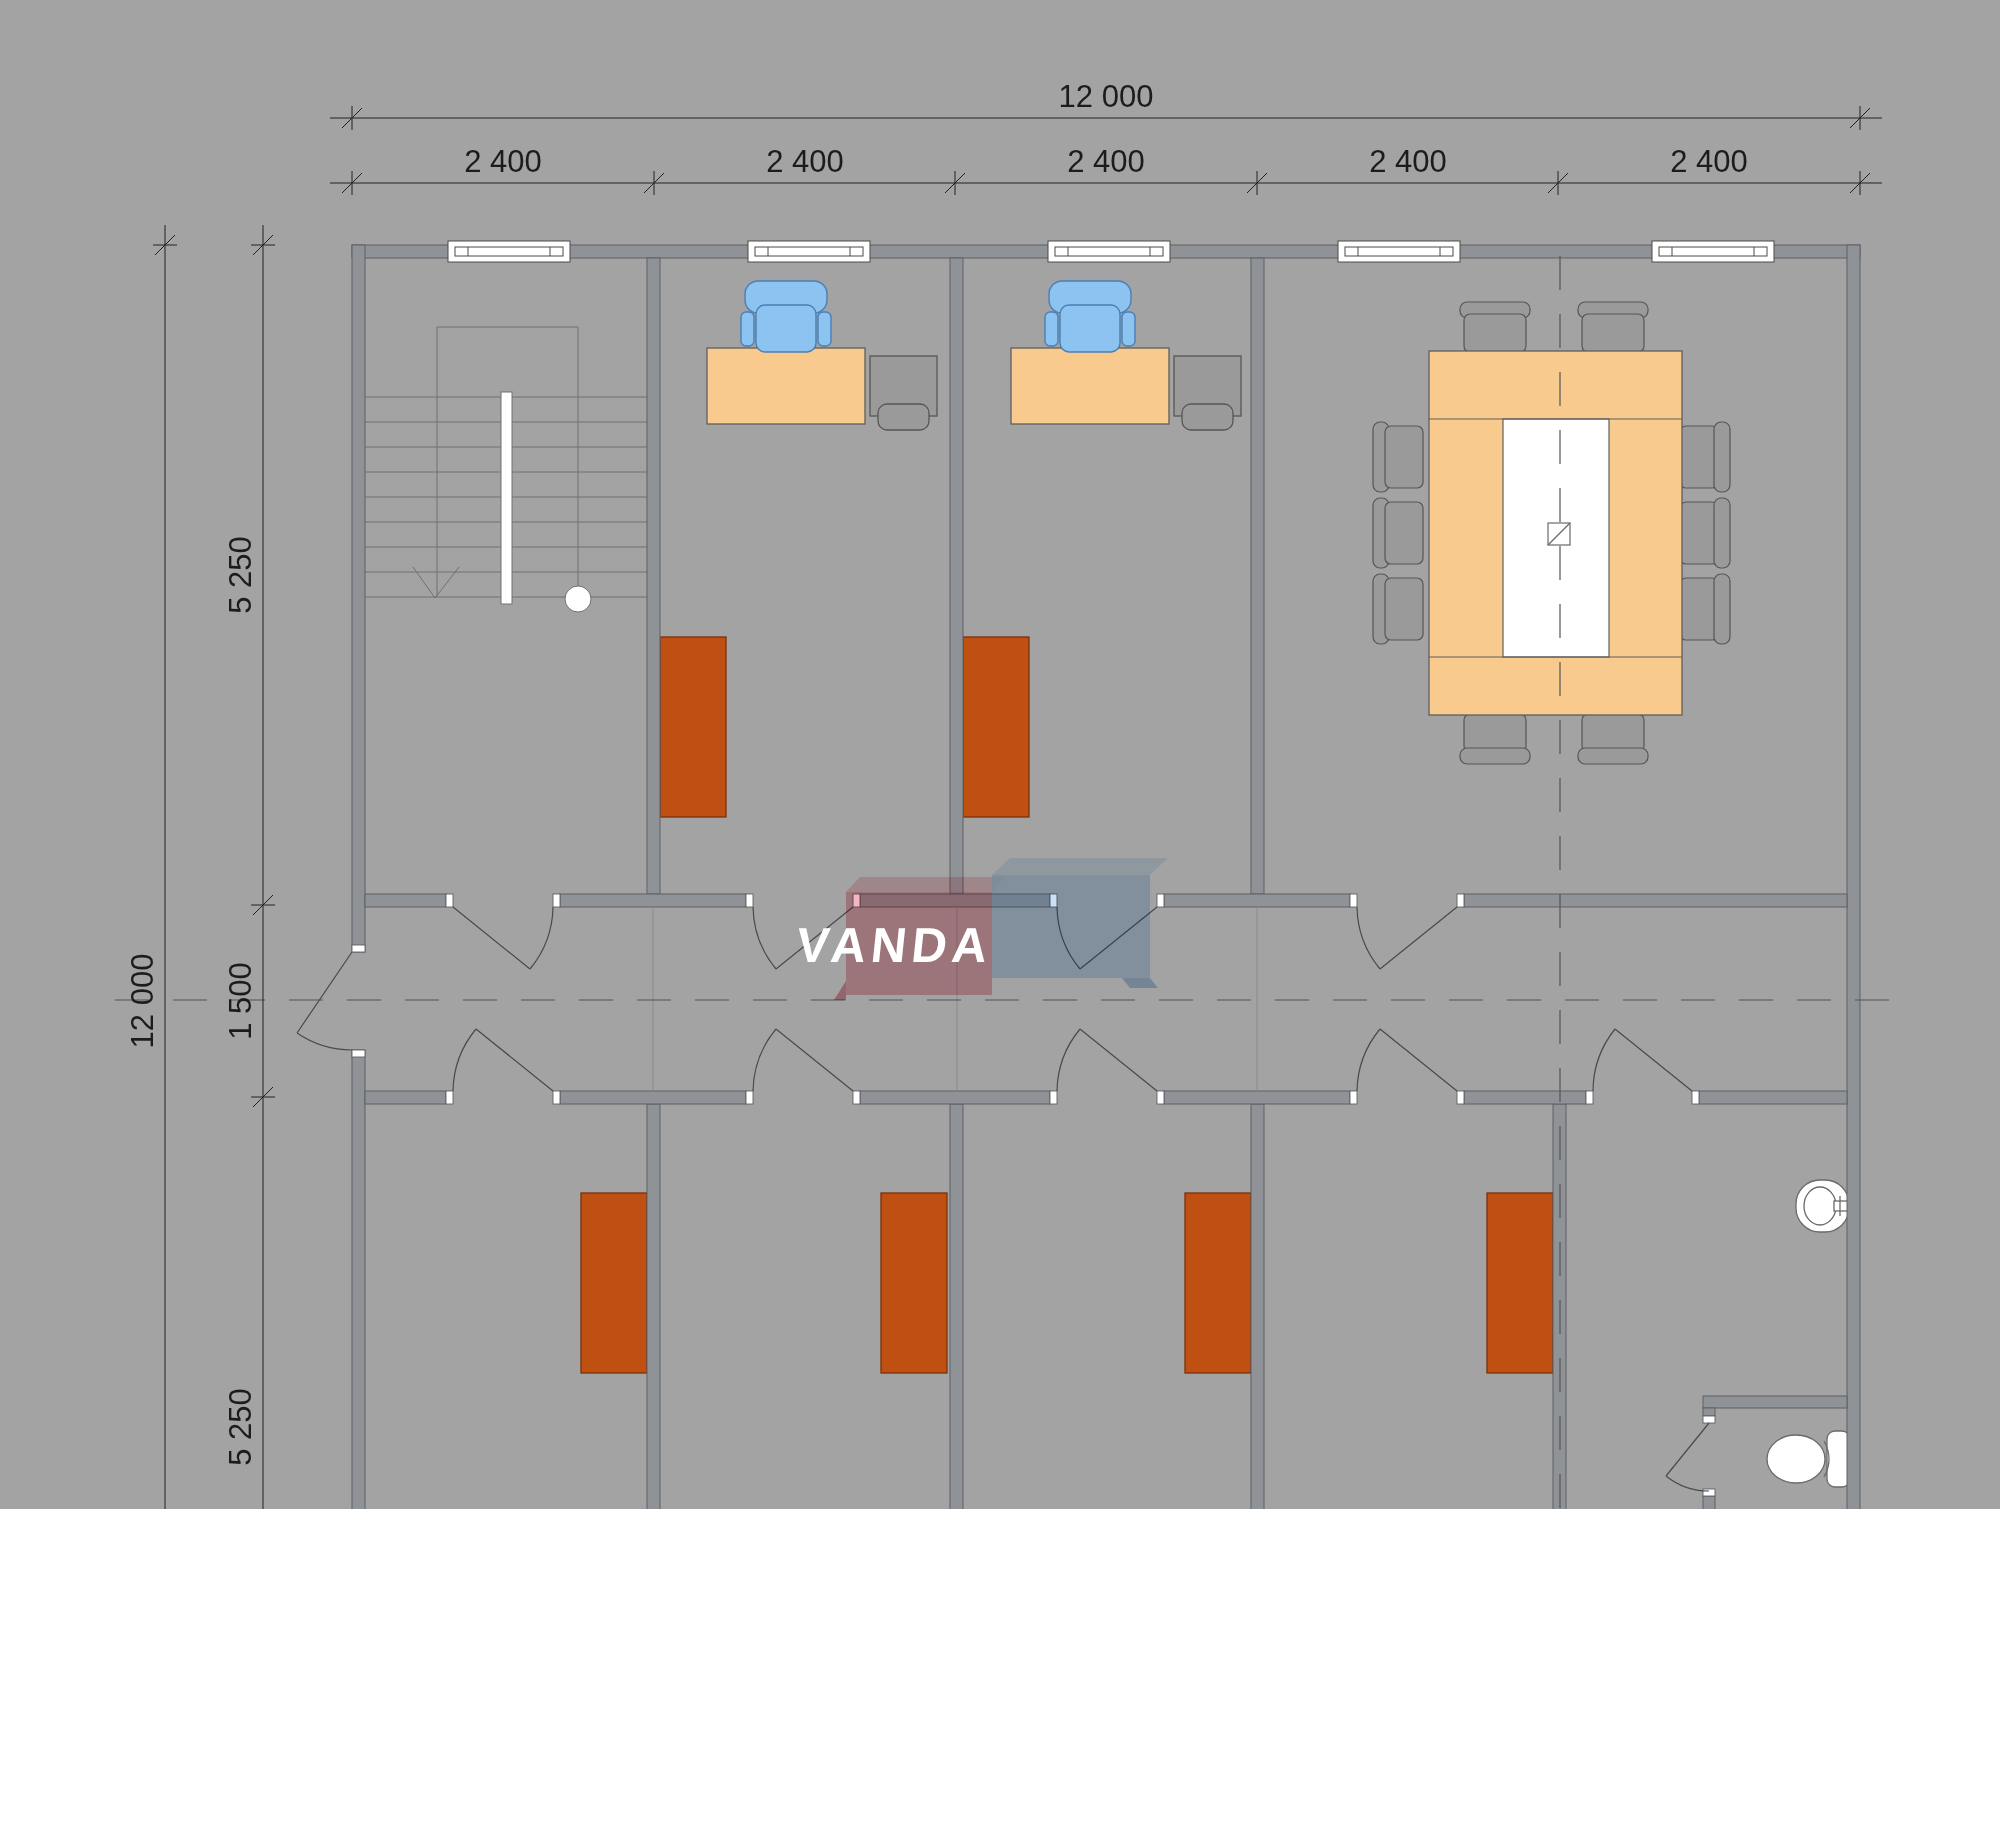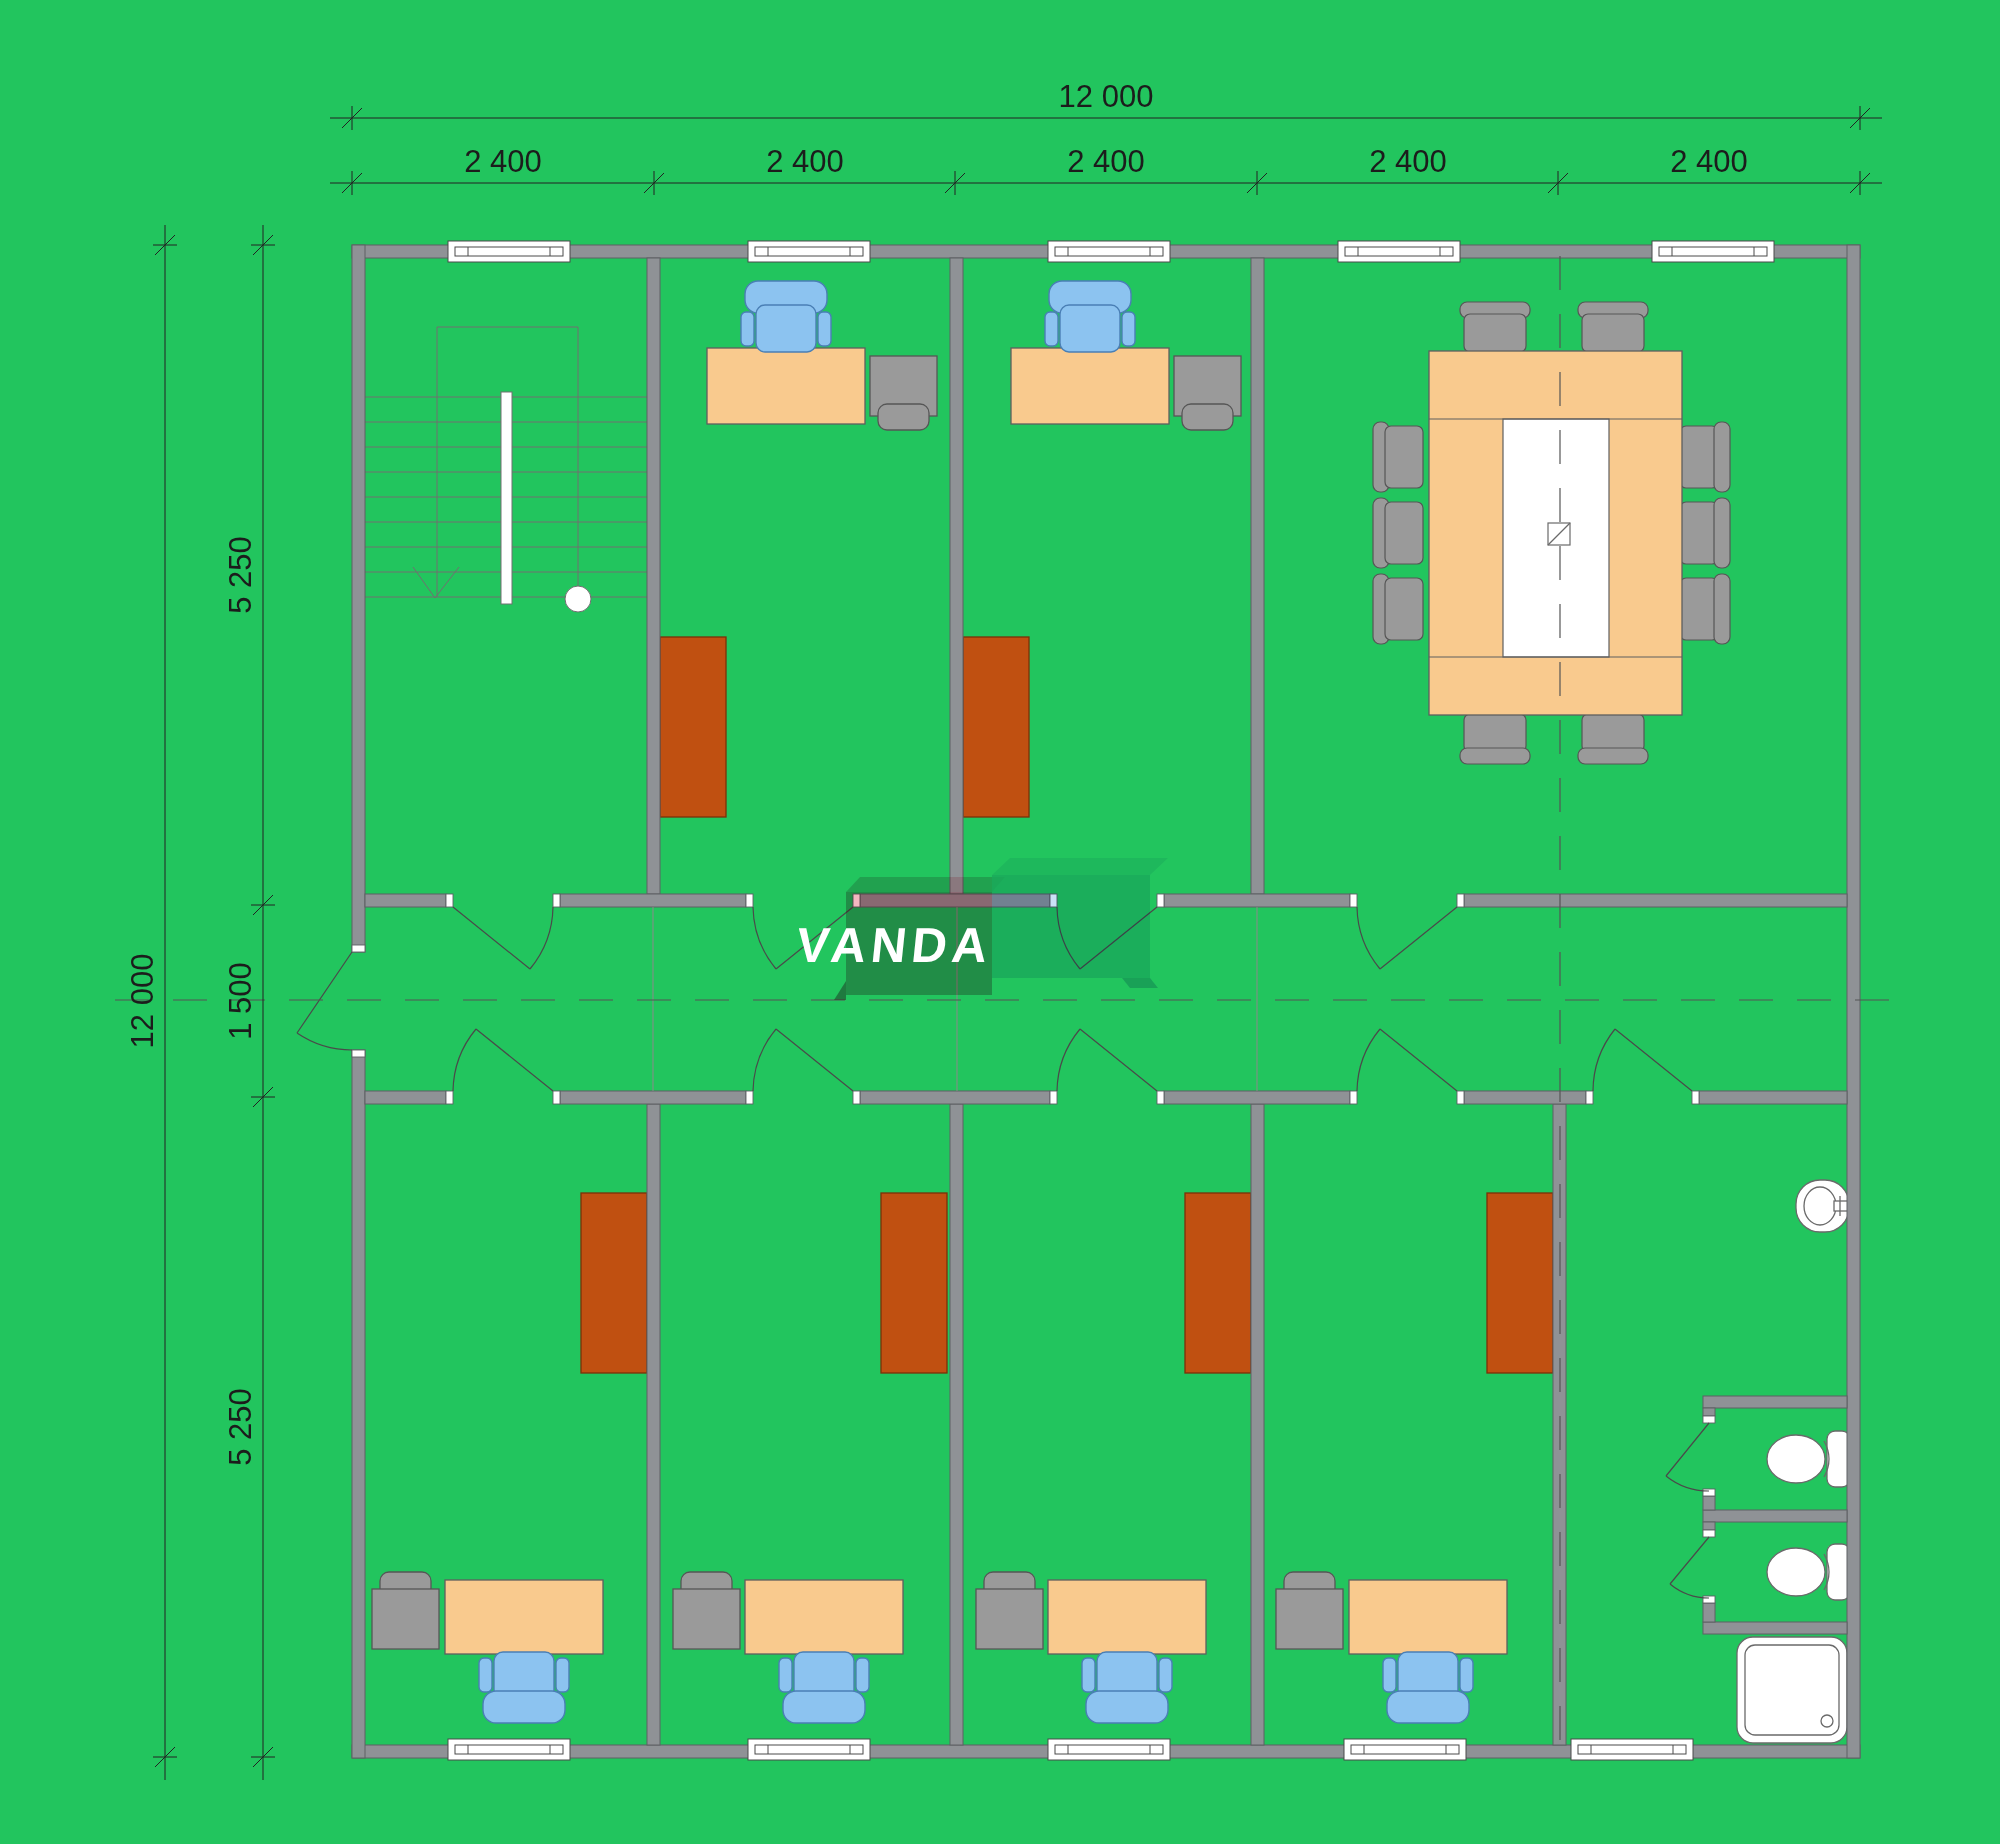--- a/index.html
+++ b/index.html
@@ -1,16 +1,16 @@
 <!DOCTYPE html>
 <html><head>
 <meta charset="utf-8">
 <style>
   html,body{margin:0;padding:0;background:#fff;}
-  .canvas{position:relative;width:2000px;height:1844px;background:#22c55e;overflow:hidden;
+  .canvas{position:relative;width:2000px;height:1509px;background:#a3a3a3;overflow:hidden;
           font-family:"Liberation Sans",sans-serif;}
   svg{display:block}
   .dimtxt{font-family:"Liberation Sans",sans-serif;font-size:31px;fill:#1c1c1c;}
   .logotxt{font-family:"Liberation Sans",sans-serif;font-size:49px;font-weight:bold;
            fill:#ffffff;letter-spacing:5px;}
 </style>
 </head>
 <body>
 
 <div class="canvas">

